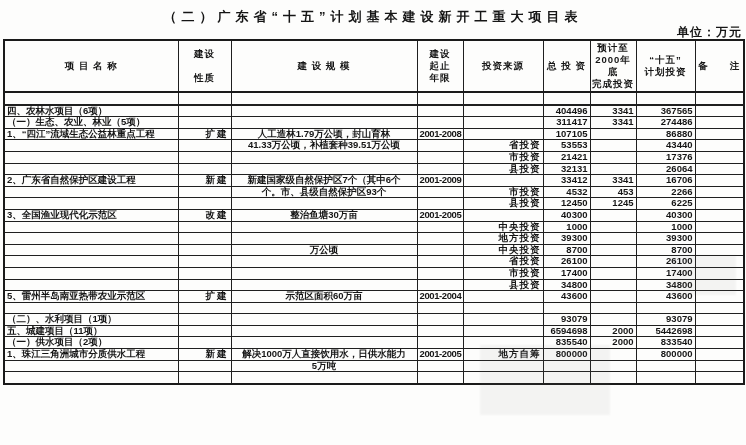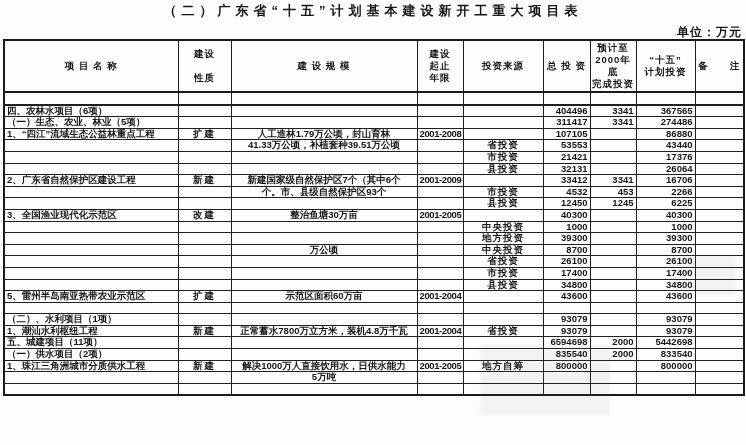--- a/index.html
+++ b/index.html
@@ -11,21 +11,21 @@
     -webkit-font-smoothing: none;
   }
   .page {
     position: relative;
     width: 746px; height: 445px;
     background: #fdfdfc;
     overflow: hidden;
   }
   .title {
     position: absolute;
-    top: 2px; left: 0; right: 0;
+    top: 8px; left: 0; right: 0;
     text-align: center;
     font-size: 13px;
     font-weight: bold;
     letter-spacing: 5px;
     white-space: nowrap;
   }
   .unit {
     position: absolute;
     top: 24px; right: 4px;
     font-size: 12px;
@@ -60,24 +60,24 @@
     padding: 1px 0;
   }
   .grid tbody td {
     height: 10.6px;
     line-height: 10.6px;
     font-size: 9.5px;
   }
   .grid tbody tr:first-child td { border-bottom-width: 2px; }
   .c-name   { text-align: left;  padding-left: 3px; }
   .c-name.indent { }
-  .c-nature { text-align: center; letter-spacing: 2px; font-family: Liberation Serif, serif; }
+  .c-nature { text-align: right; letter-spacing: 2px; font-family: Liberation Serif, serif; }
   .c-scale  { text-align: center;  padding-left: 3px; }
   .c-years  { text-align: center; font-size: 8.5px; letter-spacing: -0.4px; padding: 0 1px; }
-  .c-source { text-align: center; letter-spacing: 1px; }
+  .c-source { text-align: right; letter-spacing: 1px; }
   .num      { text-align: right; padding-right: 3px; font-size: 9px; letter-spacing: 0; }
   
   .smudge {
     position: absolute;
     background: rgba(120,120,120,0.07);
     filter: blur(1px);
     pointer-events: none;
   }
 </style>
 </head>
@@ -334,31 +334,20 @@
     <td class="c-nature"></td>
     <td class="c-scale"></td>
     <td class="c-years"></td>
     <td class="c-source"></td>
     <td class="c-total num">93079</td>
     <td class="c-completed num"></td>
     <td class="c-plan num">93079</td>
     <td class="c-remark"></td>
   </tr>
         <tr>
-    <td class="c-name">1、潮汕水利枢纽工程</td>
-    <td class="c-nature">新建</td>
-    <td class="c-scale">正常蓄水7800万立方米，装机4.8万千瓦</td>
-    <td class="c-years">2001-2004</td>
-    <td class="c-source">省投资</td>
-    <td class="c-total num">93079</td>
-    <td class="c-completed num"></td>
-    <td class="c-plan num">93079</td>
-    <td class="c-remark"></td>
-  </tr>
-        <tr>
     <td class="c-name indent">五、城建项目（11项）</td>
     <td class="c-nature"></td>
     <td class="c-scale"></td>
     <td class="c-years"></td>
     <td class="c-source"></td>
     <td class="c-total num">6594698</td>
     <td class="c-completed num">2000</td>
     <td class="c-plan num">5442698</td>
     <td class="c-remark"></td>
   </tr>

